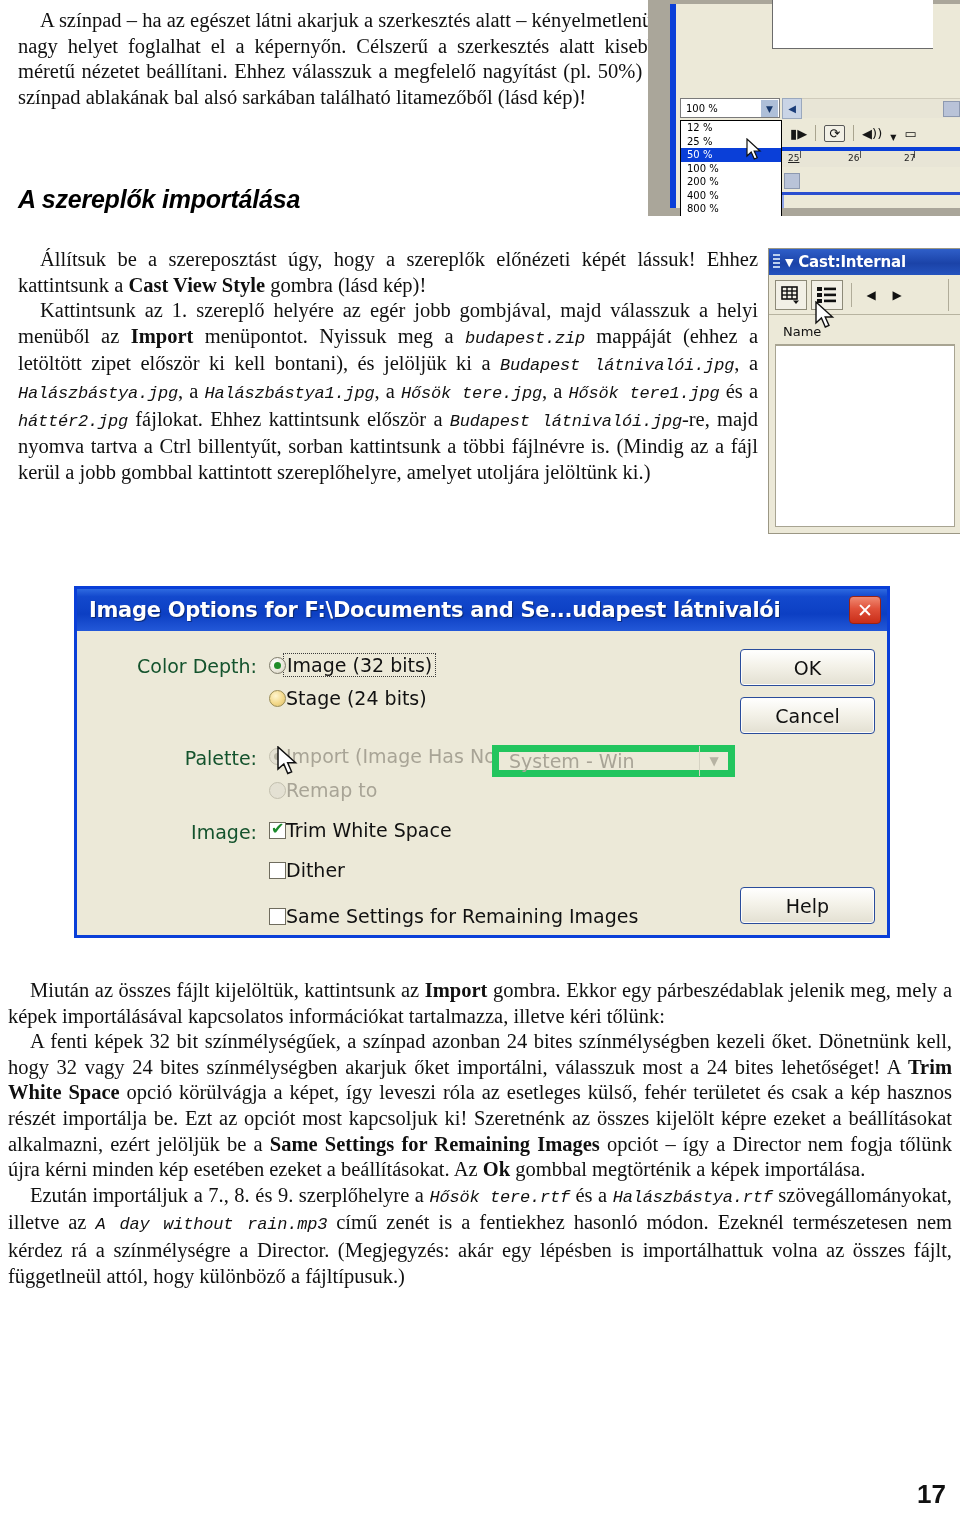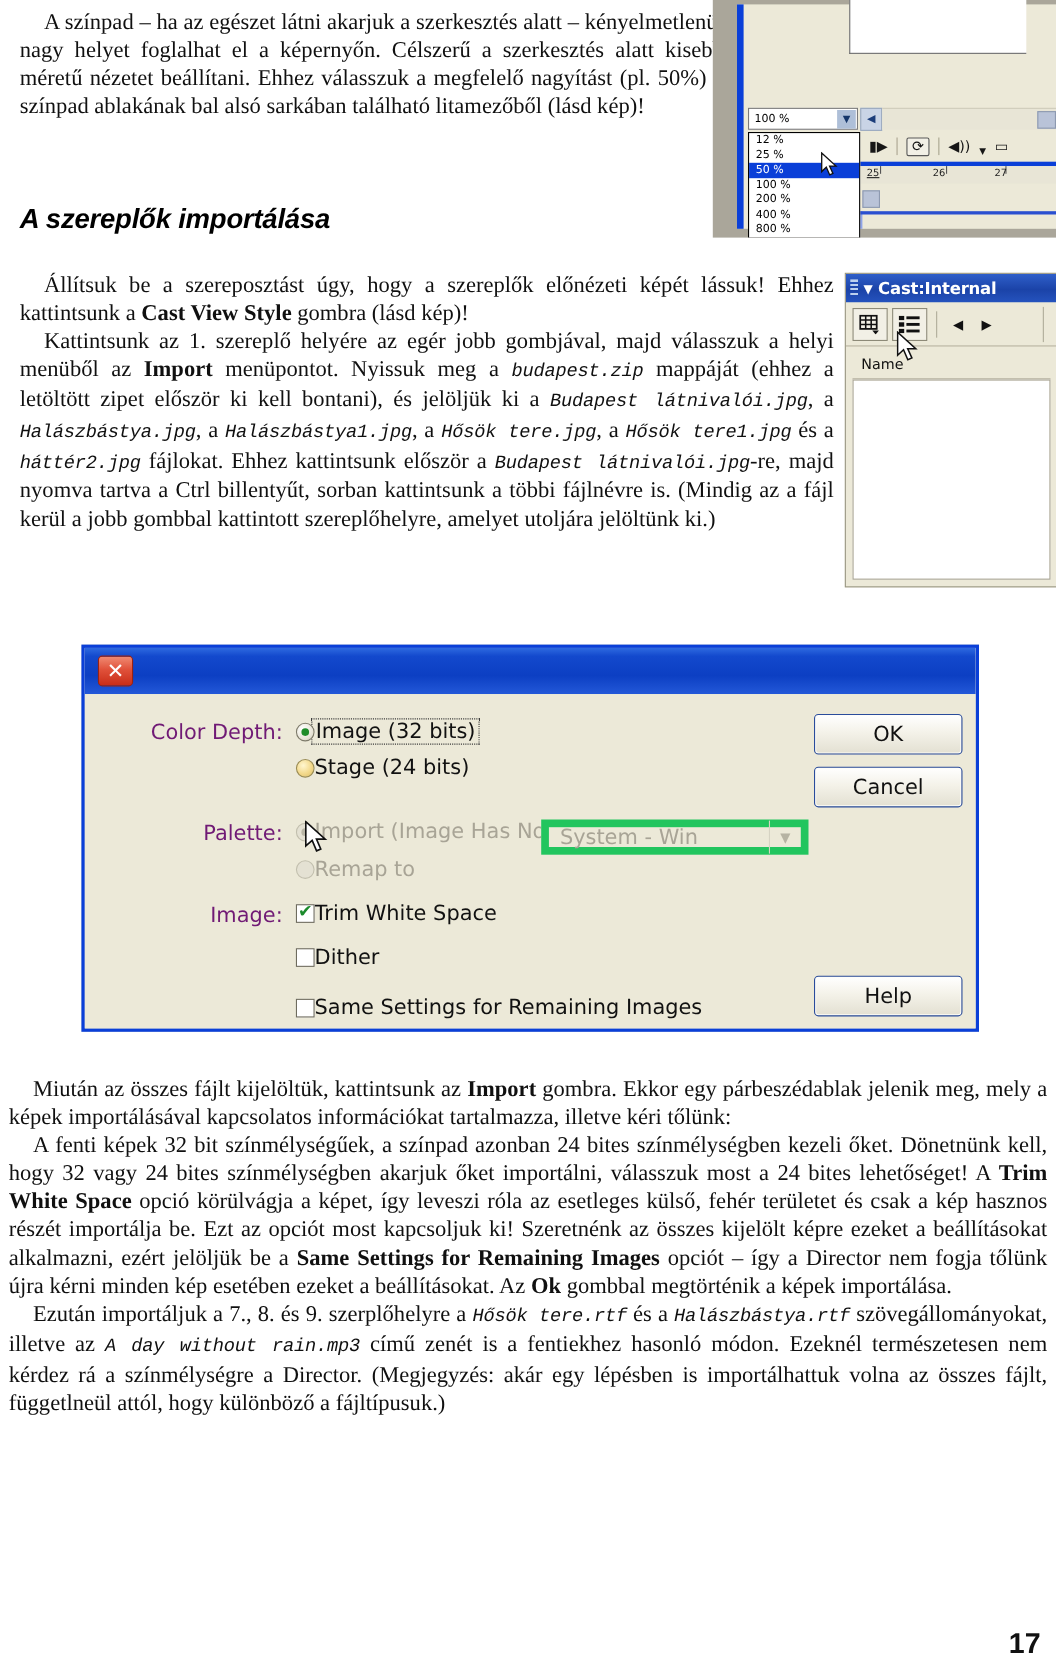--- a/index.html
+++ b/index.html
@@ -206,21 +206,21 @@
   #dlg .closebtn{
     width:30px;height:26px;border-radius:4px;
     background:linear-gradient(to bottom,#f08a72 0%,#e0513a 45%,#c92d18 100%);
     border:1px solid #9a2212;
     color:#fff;font-size:19px;font-weight:bold;
     display:flex;align-items:center;justify-content:center;
     line-height:1;flex:none;
   }
   #dlg .body{position:absolute;left:0;top:42px;right:0;bottom:0;background:#ece9d8;}
   #dlg .lbl{
-    position:absolute;font-size:19px;color:#701a75;text-align:right;
+    position:absolute;font-size:19px;color:#14532d;text-align:right;
   }
   #dlg .row{position:absolute;display:flex;align-items:center;gap:0;font-size:19px;color:#111;}
   #dlg .row.dis{color:#a8a496;}
   .radio{
     width:17px;height:17px;border-radius:50%;
     background:radial-gradient(circle at 35% 32%,#ffffff 0%,#e9e6d9 60%,#cfcbb9 100%);
     border:1px solid #7e7b6b;flex:none;position:relative;box-sizing:border-box;
   }
   .radio.on::after{
     content:"";position:absolute;left:4px;top:4px;width:7px;height:7px;border-radius:50%;
@@ -382,20 +382,21 @@
 
     <span class="cursor cur">
       <svg width="22" height="30" viewBox="0 0 22 30">
           <polygon points="1,1 1,22 6.4,17 10.3,26 14,24.4 10.2,16 17.5,16" fill="#ffffff" stroke="#111" stroke-width="1.4"></polygon>
         </svg>
     </span>
   </div>
 
   <div id="dlg">
     <div class="tbar">
+      <span class="ttl">Image Options for F:\Documents and Se...udapest látnivalói</span>
       <span class="closebtn">✕</span>
     </div>
 
     <div class="body">
 
       <span class="lbl" style="left:30px;top:24px;width:150px;">Color Depth:</span>
 
       <div class="row" style="left:192px;top:22px;">
         <span class="radio on"></span>
         <span class="focusbox">Image (32 bits)</span>

